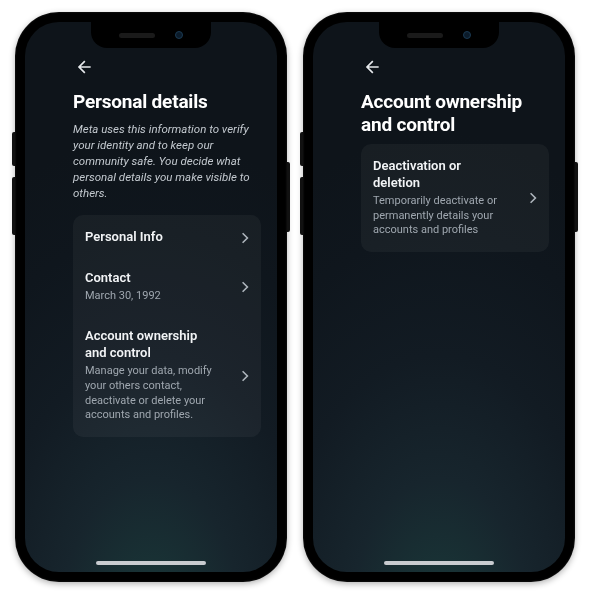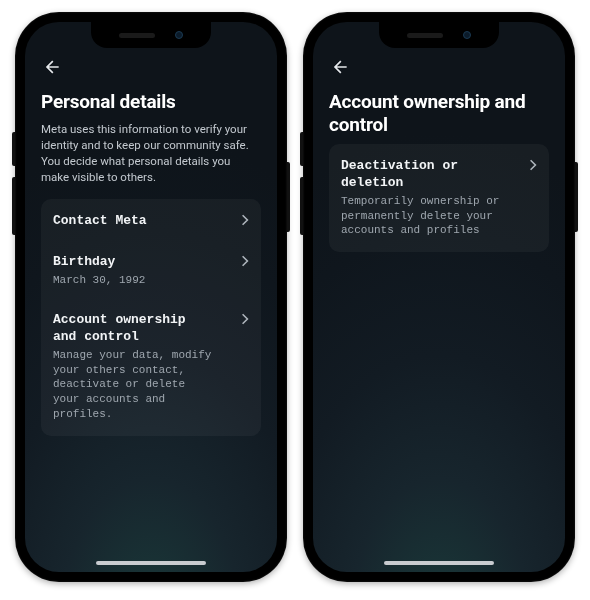--- a/index.html
+++ b/index.html
@@ -52,20 +52,21 @@
     border-radius: 0 2px 2px 0;
   }
   .screen {
     width: 100%;
     height: 100%;
     border-radius: 34px;
     overflow: hidden;
     position: relative;
     background: radial-gradient(ellipse 120% 90% at 50% 110%, #1a3a3a 0%, #17252d 30%, #121b23 55%, #0f161d 80%, #0e141a 100%);
     color: #e6e9ec;
+    padding-left: 32px;
   }
   .notch {
     position: absolute;
     top: 0;
     left: 50%;
     transform: translateX(-50%);
     width: 120px;
     height: 26px;
     background: #000;
     border-bottom-left-radius: 16px;
@@ -108,33 +109,33 @@
     font-size: 19px;
     letter-spacing: -0.2px;
     margin-bottom: 8px;
     color: #fff;
   }
   .subtitle {
     font-size: 11.5px;
     line-height: 1.4;
     color: #c3c9cf;
     margin-bottom: 14px;
+    font-style: italic;
   }
   .card {
     background: rgba(255,255,255,0.045);
     border-radius: 10px;
     overflow: hidden;
   }
   .row {
     display: flex;
-    align-items: flex-start;
+    align-items: center;
     padding: 14px 12px;
     gap: 26px;
     cursor: pointer;
-    font-family: Liberation Mono, monospace;
   }
   .row + .row { padding-top: 10px; }
   .row-body { flex: 1; min-width: 0; }
   .row-title {
     font-size: 13px;
     font-weight: 600;
     color: #f2f4f6;
     line-height: 1.3;
   }
   .row-sub {
@@ -175,32 +176,32 @@
         <svg viewBox="0 0 24 24">
             <path d="M13 5l-7 7 7 7M6 12h14"></path>
           </svg>
       </div>
       <h1 class="title">Personal details</h1>
       <p class="subtitle">Meta uses this information to verify your identity and to keep our community safe. You decide what personal details you make visible to others.</p>
       <div class="card">
 
         <div class="row">
           <div class="row-body">
-            <div class="row-title">Contact Meta</div>
-          </div>
-          <span class="chev">
-            <svg viewBox="0 0 10 16">
-                <path d="M2 2l6 6-6 6"></path>
-              </svg>
-          </span>
-        </div>
-
-        <div class="row">
-          <div class="row-body">
-            <div class="row-title">Birthday</div>
+            <div class="row-title">Personal Info</div>
+          </div>
+          <span class="chev">
+            <svg viewBox="0 0 10 16">
+                <path d="M2 2l6 6-6 6"></path>
+              </svg>
+          </span>
+        </div>
+
+        <div class="row">
+          <div class="row-body">
+            <div class="row-title">Contact</div>
             <div class="row-sub">March 30, 1992</div>
           </div>
           <span class="chev">
             <svg viewBox="0 0 10 16">
                 <path d="M2 2l6 6-6 6"></path>
               </svg>
           </span>
         </div>
 
         <div class="row">
@@ -233,21 +234,21 @@
         <svg viewBox="0 0 24 24">
             <path d="M13 5l-7 7 7 7M6 12h14"></path>
           </svg>
       </div>
       <h1 class="title">Account ownership and control</h1>
 
       <div class="card">
         <div class="row">
           <div class="row-body">
             <div class="row-title">Deactivation or deletion</div>
-            <div class="row-sub">Temporarily ownership or permanently delete your accounts and profiles</div>
+            <div class="row-sub">Temporarily deactivate or permanently details your accounts and profiles</div>
           </div>
           <span class="chev">
             <svg viewBox="0 0 10 16">
                 <path d="M2 2l6 6-6 6"></path>
               </svg>
           </span>
         </div>
       </div>
 
     </div>

